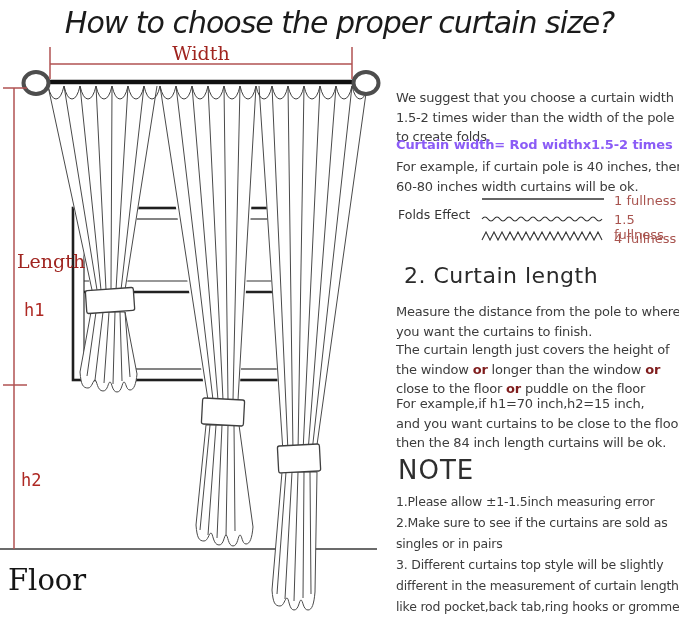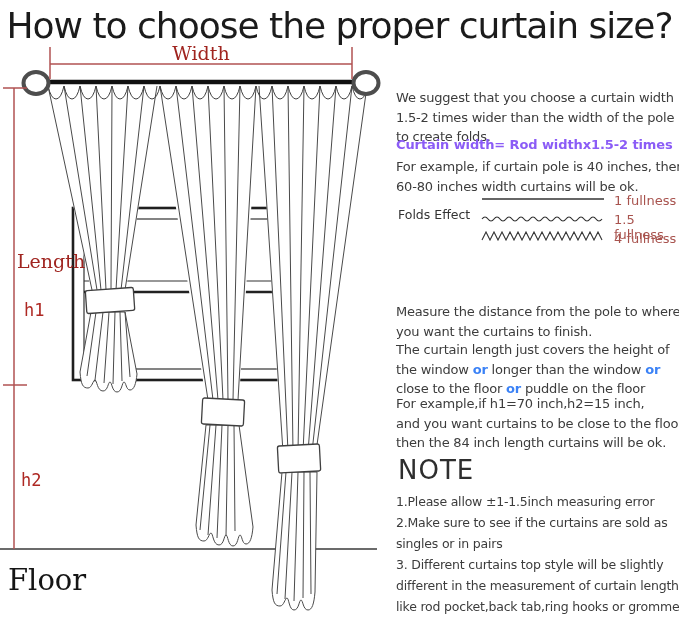--- a/index.html
+++ b/index.html
@@ -1,30 +1,30 @@
 <!DOCTYPE html>
 <html><head>
 <meta charset="utf-8">
 <style>
   html,body{margin:0;padding:0;}
   body{width:679px;height:617px;background:#ffffff;position:relative;overflow:hidden;
        font-family:"DejaVu Sans", sans-serif;}
   .page{position:absolute;inset:0;background:#fff;}
   .title{position:absolute;top:5px;left:0;width:679px;text-align:center;
-         font-size:36px;letter-spacing:-1px;color:#1b1b1b;font-weight:400;margin:0;}
+         font-size:30px;letter-spacing:-1px;color:#1b1b1b;font-weight:400;margin:0;font-style:italic;}
   
   .h-num{position:absolute;left:404px;font-size:22px;color:#2a2a2a;letter-spacing:.5px;}
   .h1-w{top:54px;} .h2-l{top:263px;}
   .para{position:absolute;left:396px;width:292px;font-size:13px;line-height:19.5px;
         color:#3c3c3c;white-space:pre-line;letter-spacing:-.2px;}
   .p-intro{top:88px;} .p-ex1{top:157px;} .p-measure{top:302px;}
   .p-covers{top:340px;} .p-ex2{top:394px;}
   .formula{position:absolute;left:396px;top:137px;font-size:13px;font-weight:bold;
            color:#8b5cf6;letter-spacing:-.1px;}
-  .b{font-weight:bold;color:#3b82f6;}
+  .b{font-weight:bold;color:#7f1d1d;}
   .folds{position:absolute;left:396px;top:191px;width:284px;height:62px;}
   .folds-label{position:absolute;left:2px;top:16px;font-size:12.5px;color:#333;}
   .fold-line{position:absolute;left:84px;width:128px;height:14px;}
   .fl1{top:1px;} .fl2{top:20px;} .fl3{top:38px;}
   .fold-tag{position:absolute;left:218px;font-size:13px;color:#a8534e;}
   .ft1{top:2px;} .ft2{top:21px;} .ft3{top:40px;}
   .note-h{position:absolute;left:398px;top:455px;font-size:26px;color:#2e2e2e;
           letter-spacing:1px;}
   .note-list{position:absolute;left:396px;top:491px;width:292px;}
   .note-item{font-size:12.5px;line-height:21px;color:#3c3c3c;white-space:pre-line;
@@ -153,20 +153,21 @@
     <svg class="fold-line fl2" viewBox="0 0 128 14">
       <path d="M2,8 q3,-4 6,0 t6,0 t6,0 t6,0 t6,0 t6,0 t6,0 t6,0 t6,0 t6,0 t6,0 t6,0 t6,0 t6,0 t6,0 t6,0 t6,0 t6,0 t6,0 t6,0" fill="none" stroke="#333" stroke-width="1.2"></path>
     </svg>
     <span class="fold-tag ft2">1.5 fullness</span>
     <svg class="fold-line fl3" viewBox="0 0 128 14">
       <path d="M2,11 l4,-8 l4,8 l4,-8 l4,8 l4,-8 l4,8 l4,-8 l4,8 l4,-8 l4,8 l4,-8 l4,8 l4,-8 l4,8 l4,-8 l4,8 l4,-8 l4,8 l4,-8 l4,8 l4,-8 l4,8 l4,-8 l4,8 l4,-8 l4,8 l4,-8 l4,8 l4,-8 l4,8" fill="none" stroke="#333" stroke-width="1.1"></path>
     </svg>
     <span class="fold-tag ft3">4 fullness</span>
   </div>
 
+  <div class="h-num h2-l">2. Curtain length</div>
   <div class="para p-measure">Measure the distance from the pole to where
 you want the curtains to finish.</div>
   <div class="para p-covers"><span>The curtain length just covers the height of
 the window </span><span class="b">or</span><span> longer than the window </span><span class="b">or</span><span>
 close to the floor </span><span class="b">or</span><span> puddle on the floor</span></div>
   <div class="para p-ex2">For example,if h1=70 inch,h2=15 inch,
 and you want curtains to be close to the floor,
 then the 84 inch length curtains will be ok.</div>
 
   <div class="note-h">NOTE</div>

